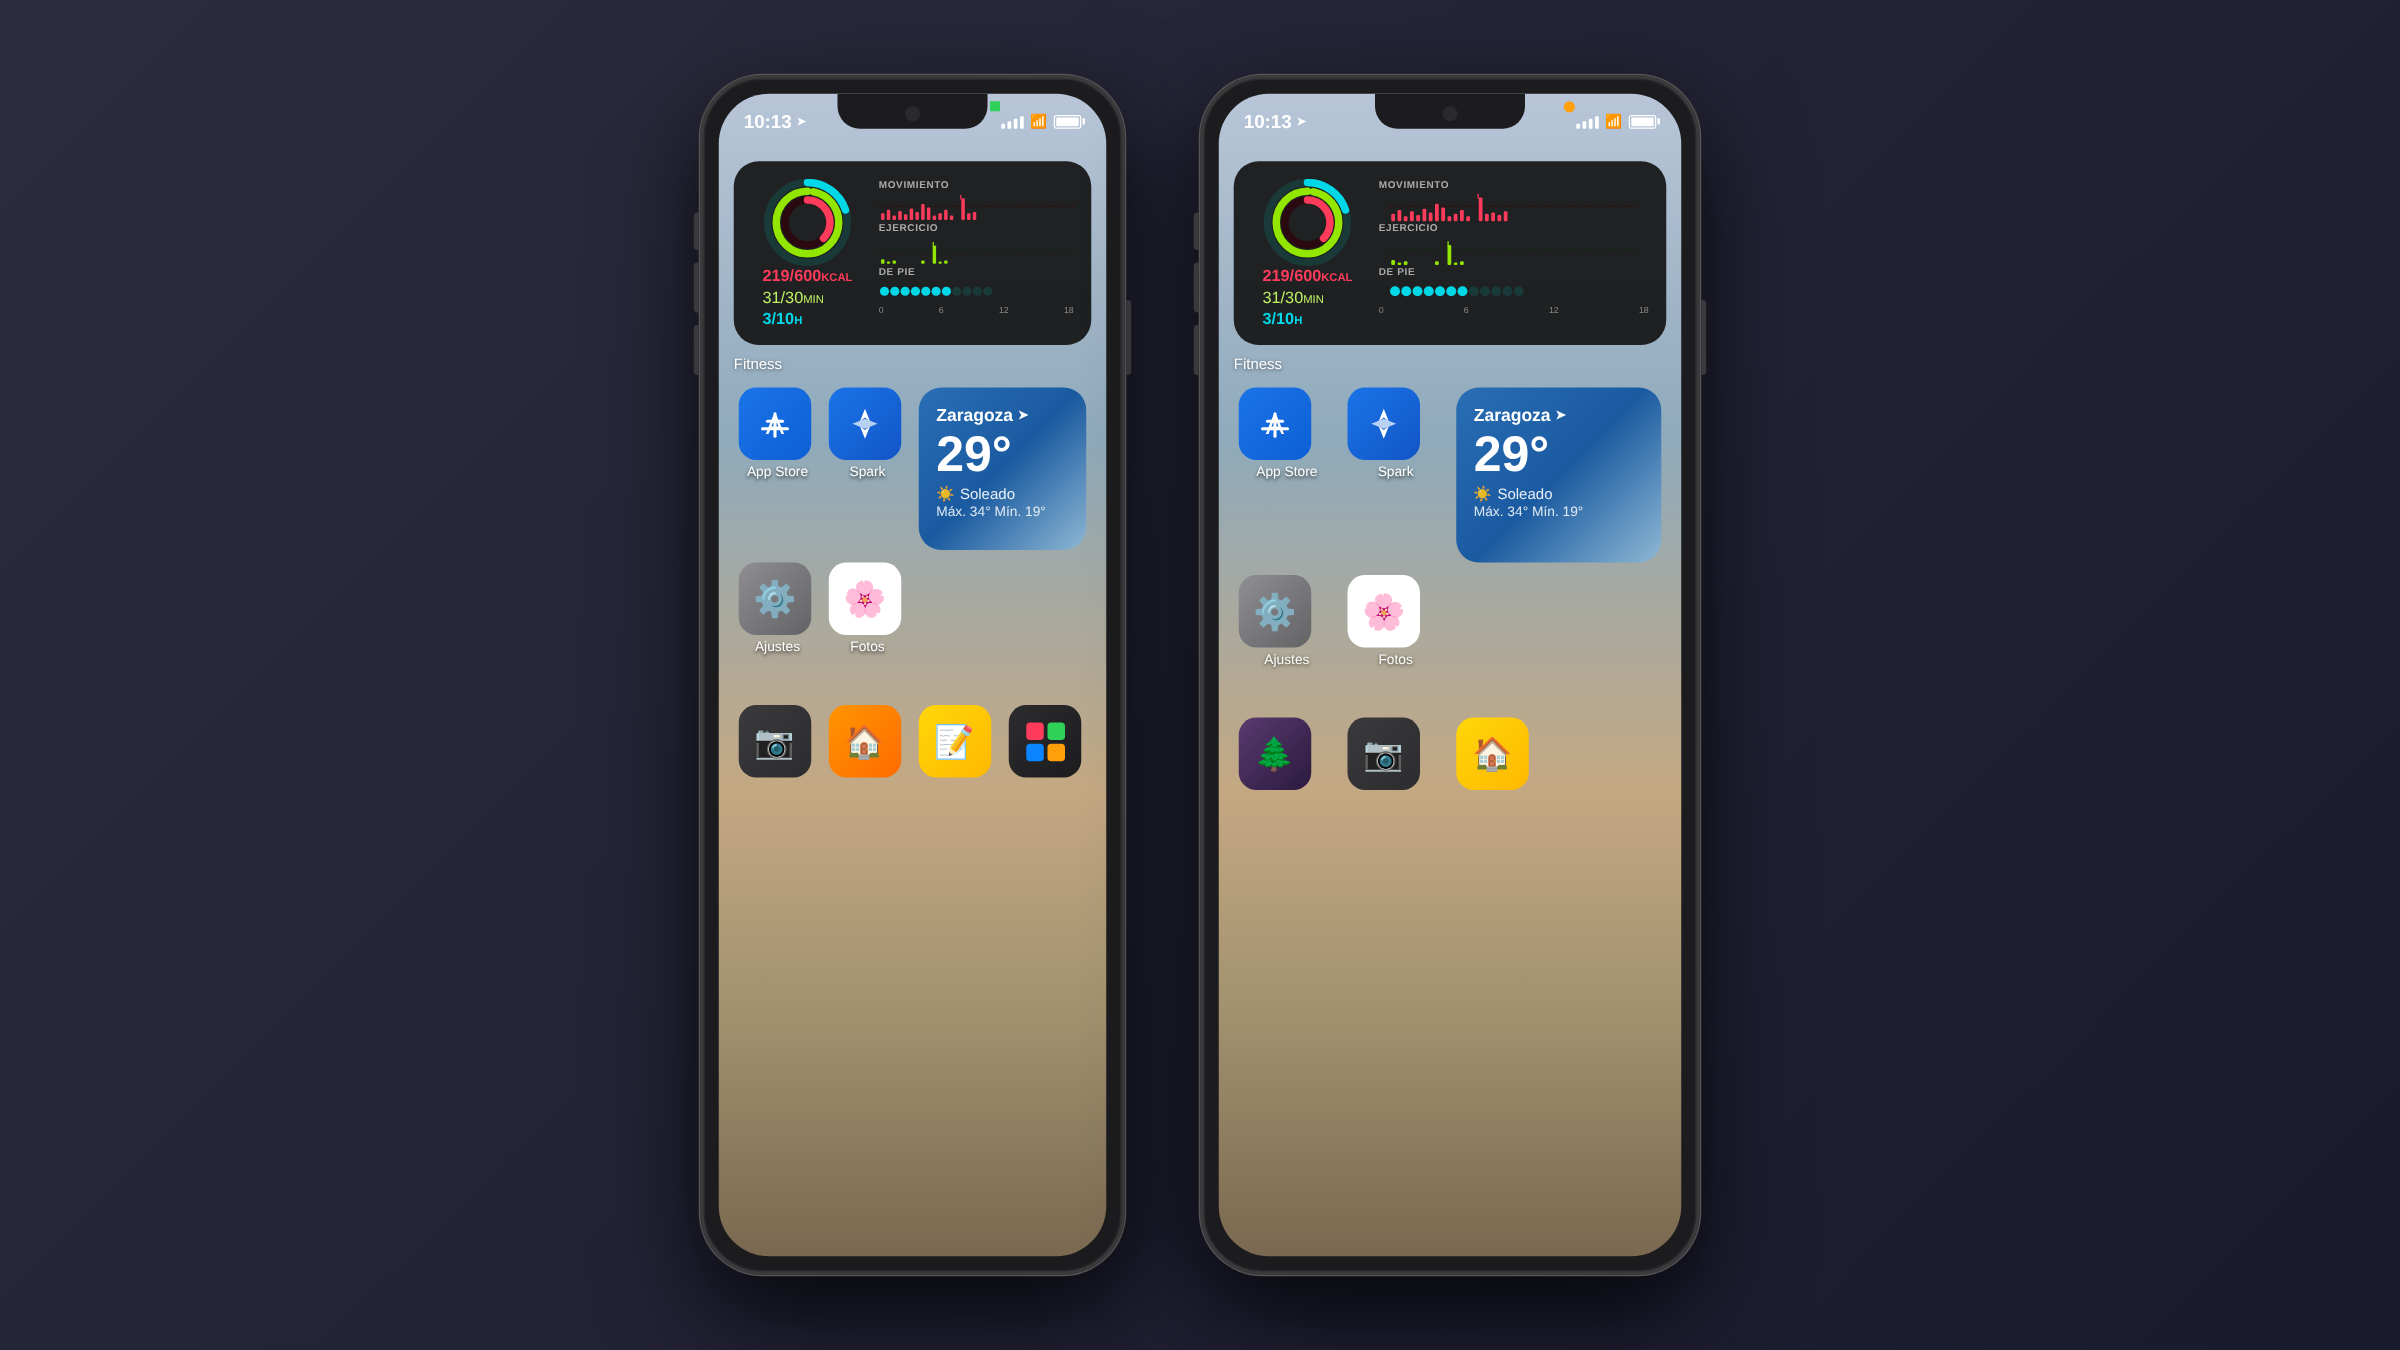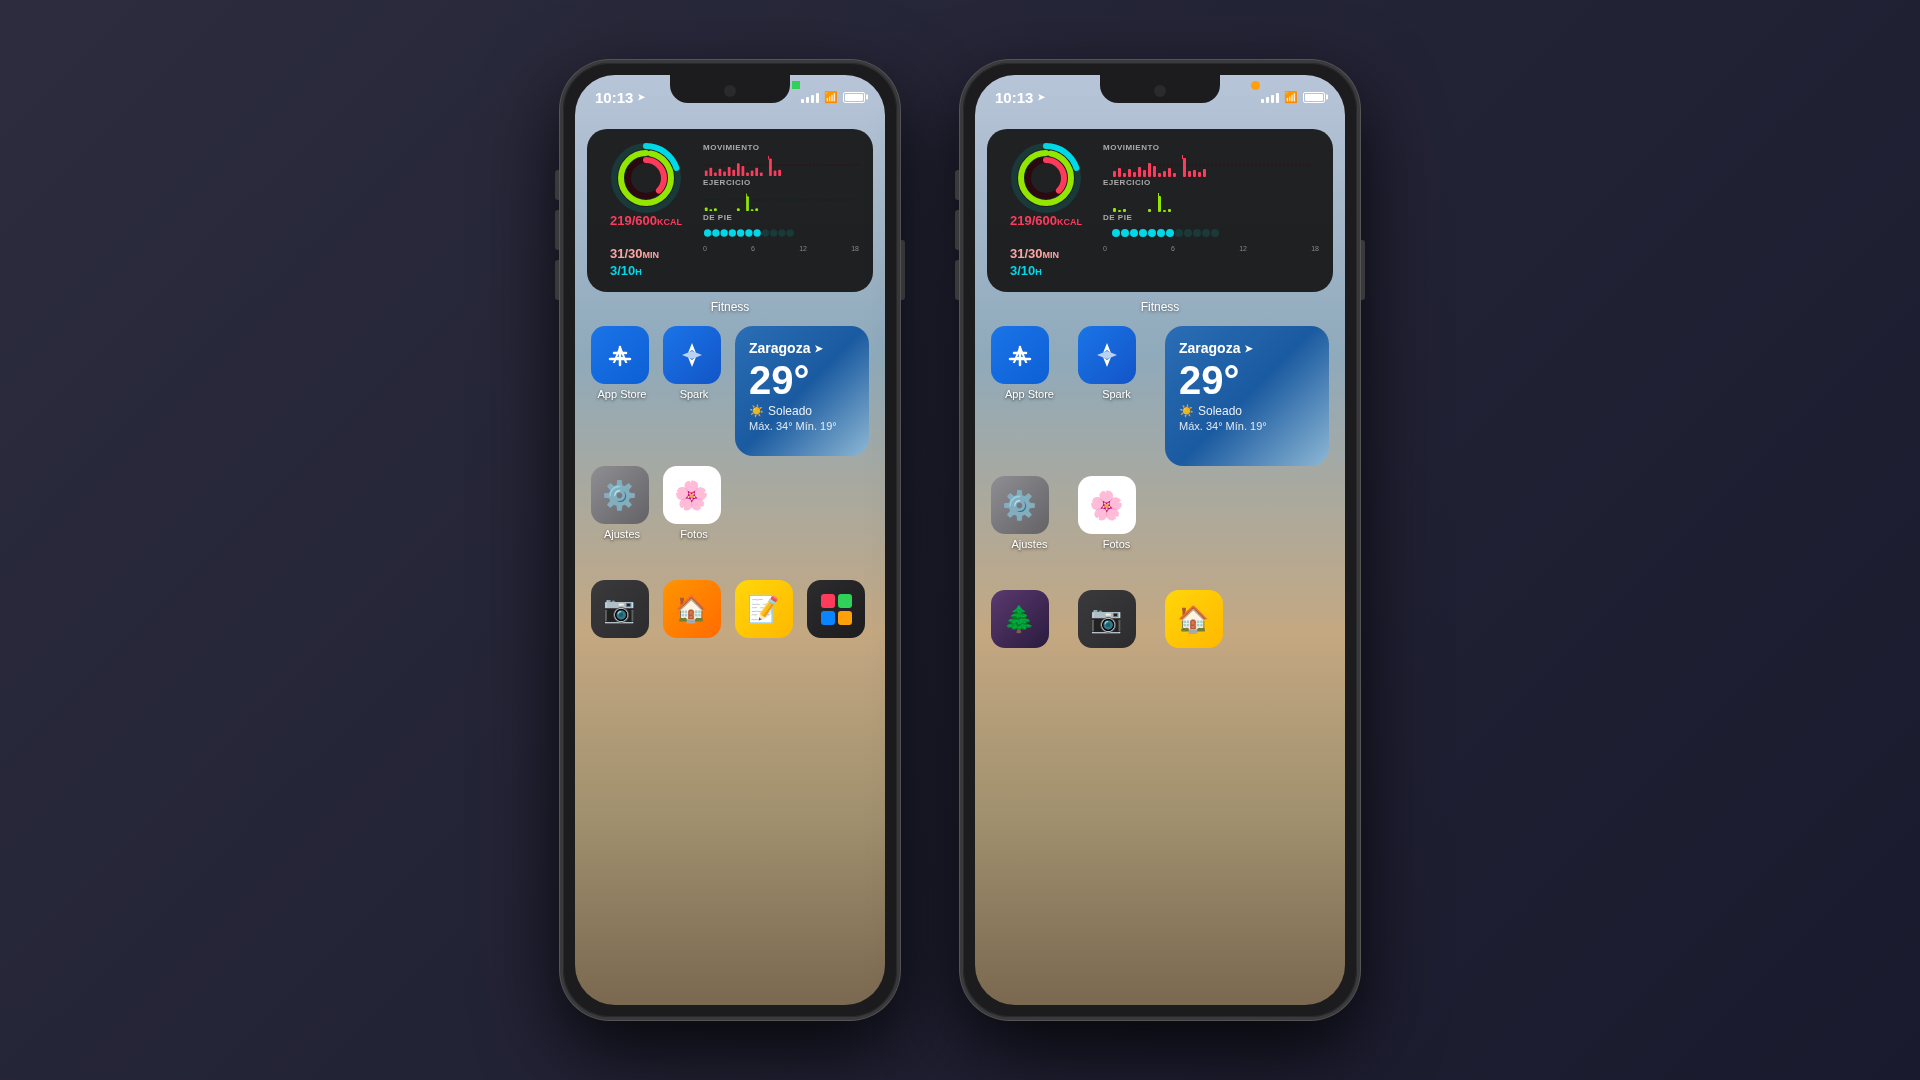--- a/index.html
+++ b/index.html
@@ -189,23 +189,22 @@
     }
 
     .stat-move {
       font-size: 13px;
       font-weight: 700;
       color: #ff3b5c;
     }
 
     .stat-exercise {
       font-size: 13px;
-      font-weight: 700;
-      color: #fca5a5;
-      margin-top: 16px;
+      font-weight: 400;
+      color: #bef264;
     }
 
     .stat-stand {
       font-size: 13px;
       font-weight: 700;
       color: #00d8e8;
     }
 
     .fitness-right {
       flex: 1;
@@ -233,21 +232,21 @@
       margin-top: 1px;
     }
 
     .axis-label {
       font-size: 7px;
       color: #888;
     }
 
     
     .widget-label {
-      text-align: center;
+      text-align: left;
       font-size: 12px;
       color: white;
       margin-bottom: 12px;
       text-shadow: 0 1px 3px rgba(0,0,0,0.5);
     }
 
     .app-item {
       display: flex;
       flex-direction: column;
       gap: 4px;

